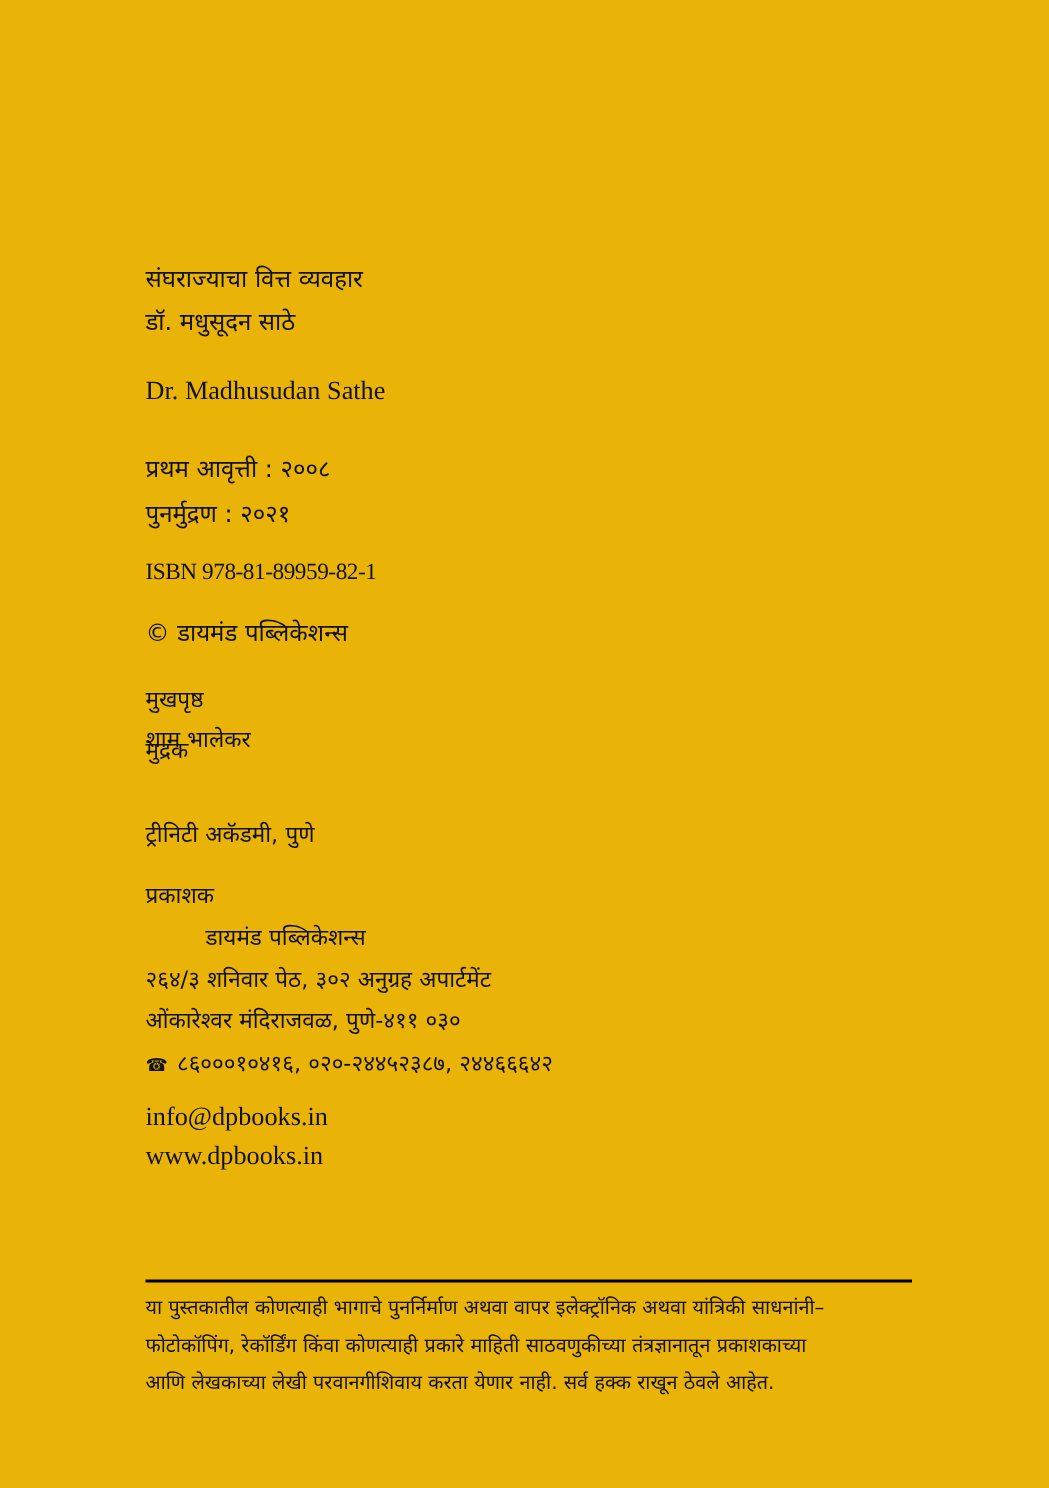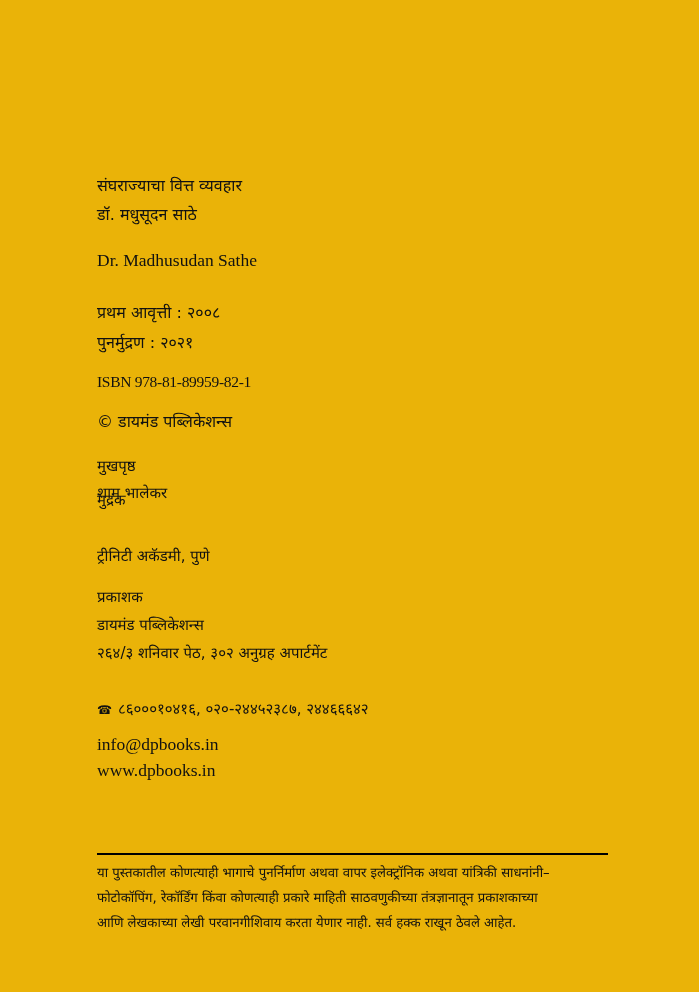--- a/index.html
+++ b/index.html
@@ -31,22 +31,23 @@
 
   <div class="line dev-lg" style="top:410px;">© डायमंड पब्लिकेशन्स</div>
 
   <div class="line dev" style="top:455px;">मुखपृष्ठ</div>
   <div class="line dev" style="top:482px;">शाम भालेकर</div>
 
   <div class="line dev" style="top:489px;">मुद्रक</div>
   <div class="line dev" style="top:545px;">ट्रीनिटी अकॅडमी, पुणे</div>
 
   <div class="line dev" style="top:586px;">प्रकाशक</div>
-  <div class="line dev" style="top:614px;">डायमंड पब्लिकेशन्स</div>
+  <div class="line dev" style="top:614px;margin-left:40px;">डायमंड पब्लिकेशन्स</div>
   <div class="line dev" style="top:642px;">२६४/३ शनिवार पेठ, ३०२ अनुग्रह अपार्टमेंट</div>
+  <div class="line dev" style="top:669px;">ओंकारेश्वर मंदिराजवळ, पुणे-४११ ०३०</div>
   <div class="line dev" style="top:698px;">
     <span class="phone-icon">☎</span><span>८६०००१०४१६, ०२०-२४४५२३८७, २४४६६६४२</span>
   </div>
 
   <div class="line lat" style="top:734px;">info@dpbooks.in</div>
   <div class="line lat" style="top:760px;">www.dpbooks.in</div>
 
   <div class="rule"></div>
 
   <div class="notice">

